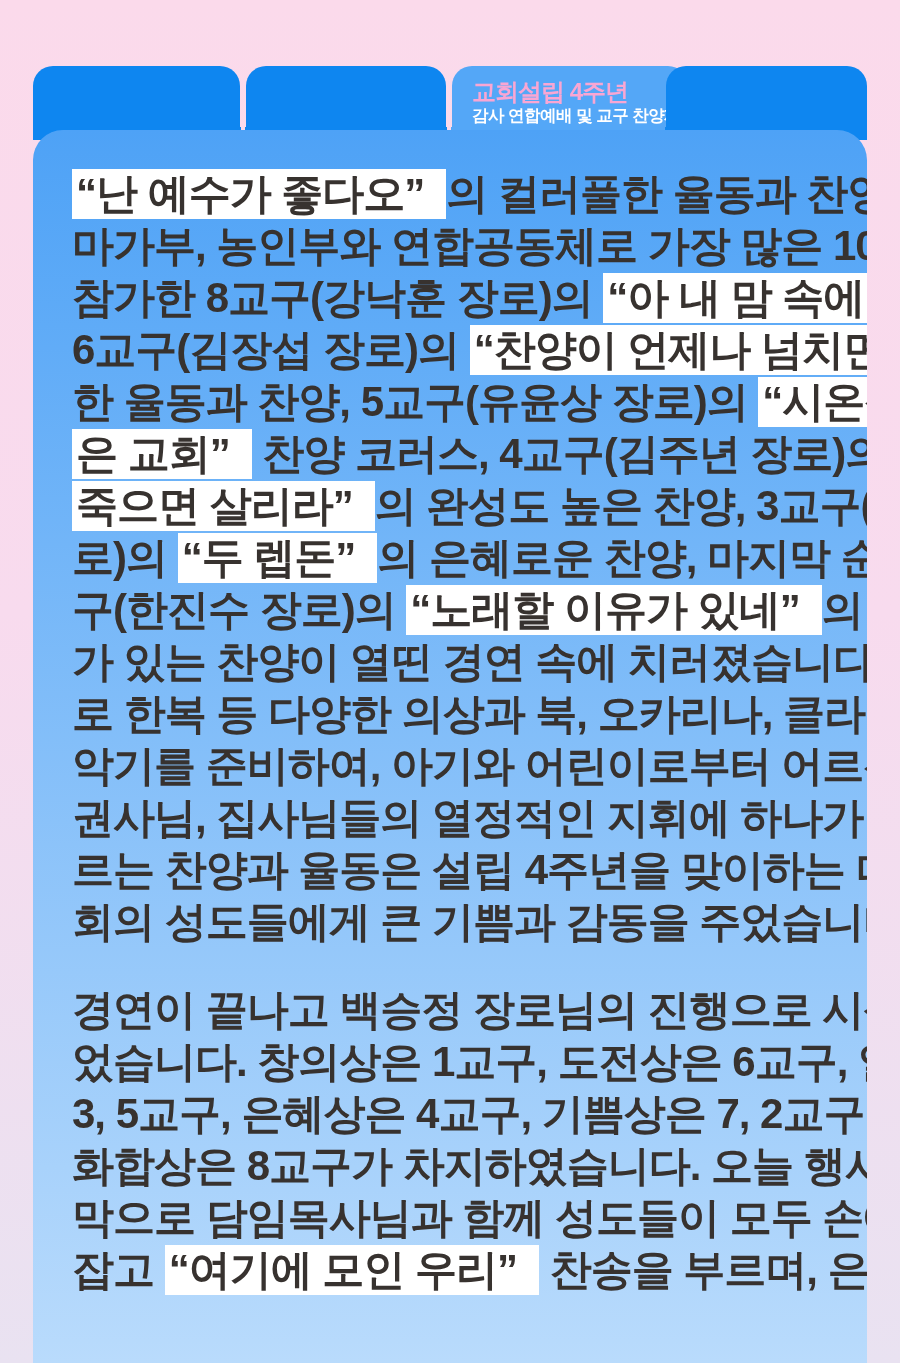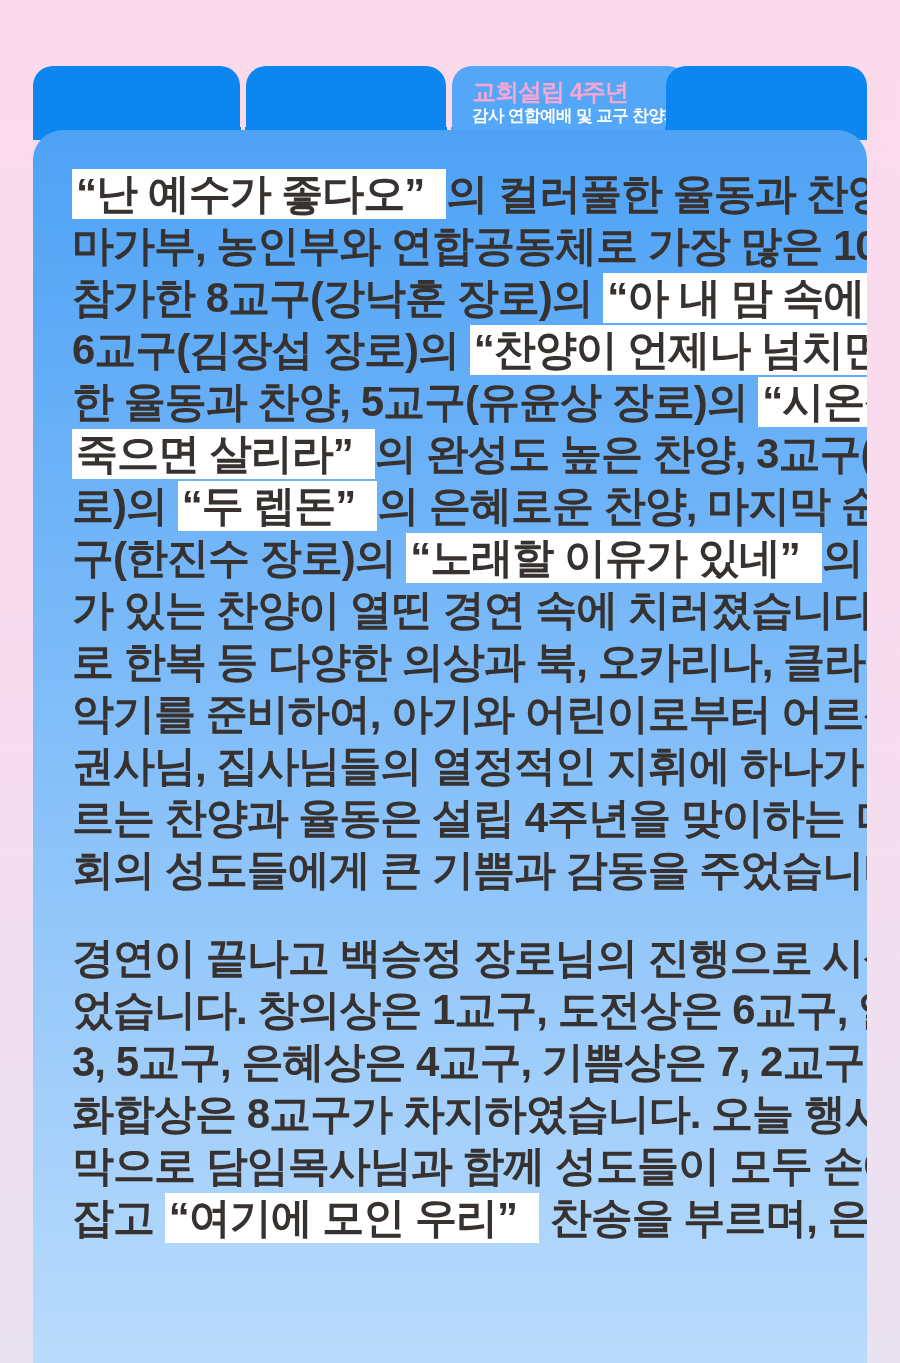--- a/index.html
+++ b/index.html
@@ -60,20 +60,21 @@
 <div class="tab dark tab4"></div>
 
 <div class="card">
   <div id="article">
       <div class="paragraph">
         <div class="line"><span class="hl">“난 예수가 좋다오”</span><span>의 컬러풀한 율동과 찬양, 사랑부,</span></div>
         <div class="line"><span>마가부, 농인부와 연합공동체로 가장 많은 108명이</span></div>
         <div class="line"><span>참가한 8교구(강낙훈 장로)의 </span><span class="hl">“아 내 맘 속에” 찬양,</span></div>
         <div class="line"><span>6교구(김장섭 장로)의 </span><span class="hl">“찬양이 언제나 넘치면”</span></div>
         <div class="line"><span>한 율동과 찬양, 5교구(유윤상 장로)의 </span><span class="hl">“시온성과 같</span></div>
+        <div class="line"><span class="hl">은 교회”</span><span> 찬양 코러스, 4교구(김주년 장로)의 </span></div>
         <div class="line"><span class="hl">죽으면 살리라”</span><span>의 완성도 높은 찬양, 3교구(백승정 장</span></div>
         <div class="line"><span>로)의 </span><span class="hl">“두 렙돈”</span><span>의 은혜로운 찬양, 마지막 순서로 7교</span></div>
         <div class="line"><span>구(한진수 장로)의 </span><span class="hl">“노래할 이유가 있네”</span><span>의 매일 은혜</span></div>
         <div class="line"><span>가 있는 찬양이 열띤 경연 속에 치러졌습니다. 교구별</span></div>
         <div class="line"><span>로 한복 등 다양한 의상과 북, 오카리나, 클라리넷 등</span></div>
         <div class="line"><span>악기를 준비하여, 아기와 어린이로부터 어르신들까지</span></div>
         <div class="line"><span>권사님, 집사님들의 열정적인 지휘에 하나가 되어 부</span></div>
         <div class="line"><span>르는 찬양과 율동은 설립 4주년을 맞이하는 더사랑교</span></div>
         <div class="line"><span>회의 성도들에게 큰 기쁨과 감동을 주었습니다.</span></div>
       </div>

